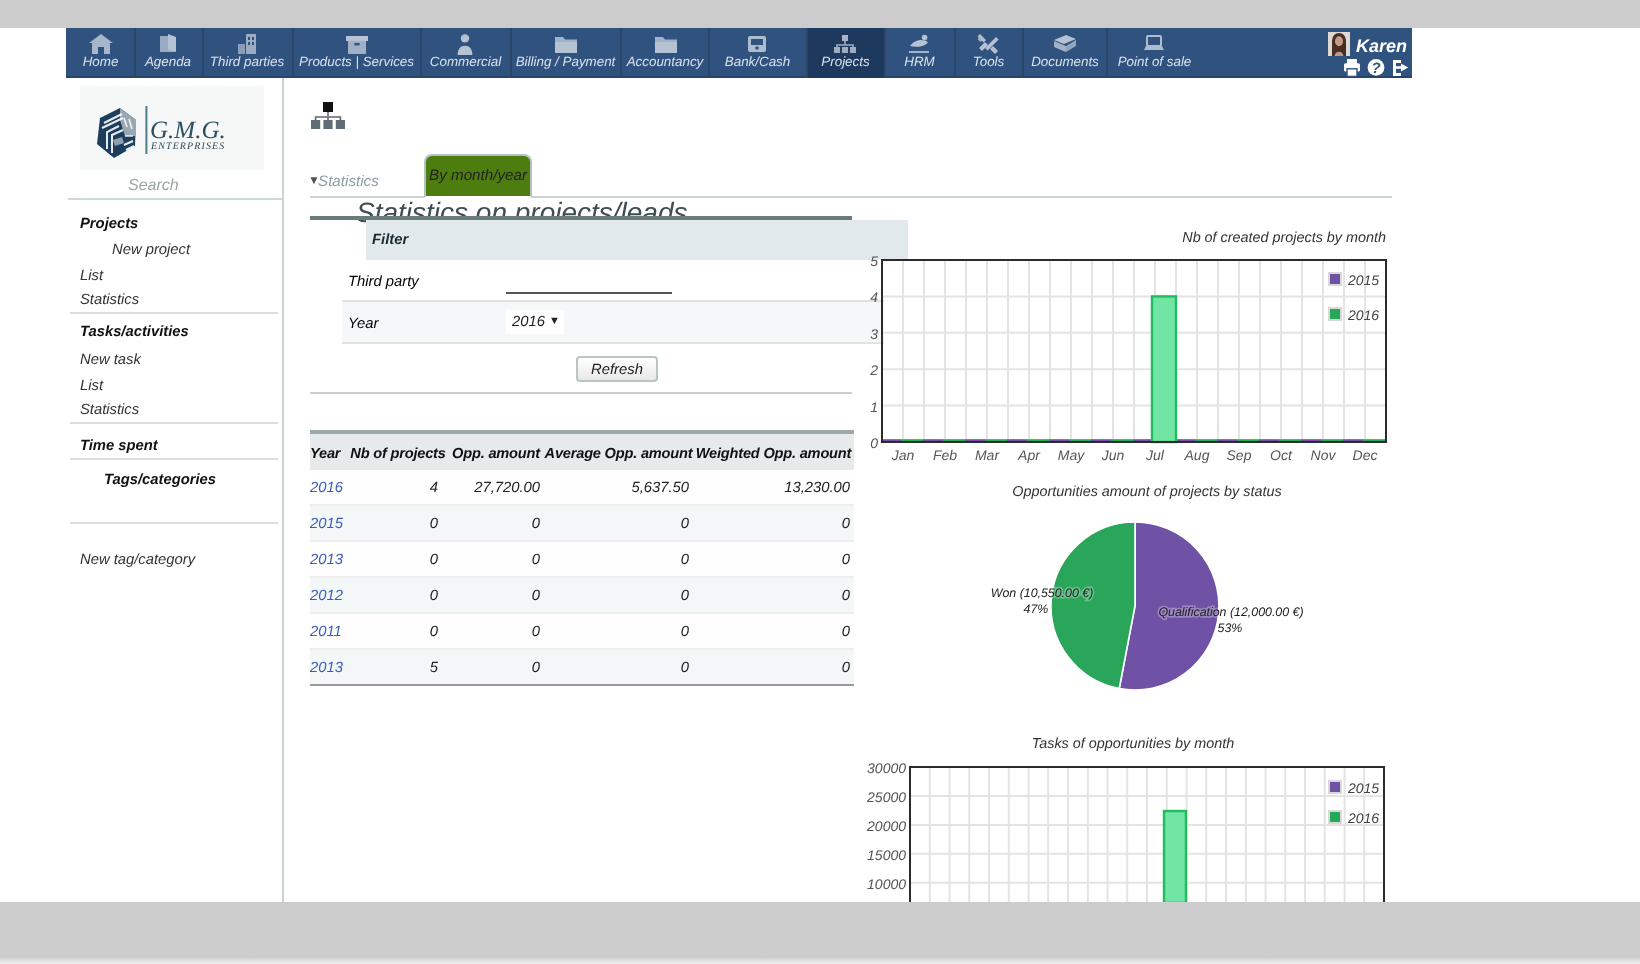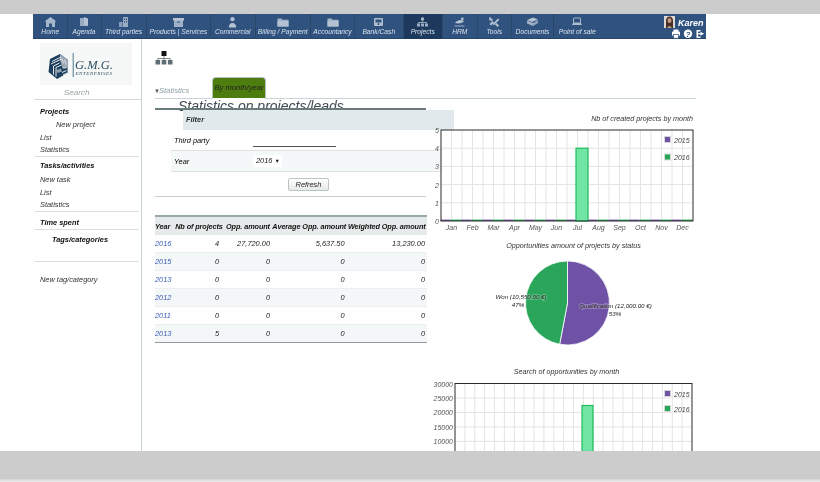--- a/index.html
+++ b/index.html
@@ -405,21 +405,21 @@
         <text x="185" y="66">53%</text>
       </g>
       <g font-size="6.2" fill="#222" text-anchor="middle">
         <text x="91" y="48.5">Won (10,550.00 €)</text>
         <text x="88" y="56.5">47%</text>
         <text x="185.5" y="58">Qualification (12,000.00 €)</text>
         <text x="185" y="66">53%</text>
       </g>
     </svg>
   </div>
-  <div class="abs ctitle" style="left:440px;top:367px;width:253px;">Search of opportunities by month</div>
+  <div class="abs ctitle" style="left:440px;top:367px;width:253px;">Tasks of opportunities by month</div>
   <div class="abs" style="left:430px;top:377px;width:270px;height:74px;overflow:hidden;">
     <svg width="270" height="74" viewBox="0 0 270 74" font-family="Liberation Sans">
       <g stroke="#e4e4e4" stroke-width="1">
         <line x1="34.9" y1="6.5" x2="34.9" y2="74"></line>
           <line x1="44.8" y1="6.5" x2="44.8" y2="74"></line>
           <line x1="54.6" y1="6.5" x2="54.6" y2="74"></line>
           <line x1="64.5" y1="6.5" x2="64.5" y2="74"></line>
           <line x1="74.4" y1="6.5" x2="74.4" y2="74"></line>
           <line x1="84.3" y1="6.5" x2="84.3" y2="74"></line>
           <line x1="94.1" y1="6.5" x2="94.1" y2="74"></line>

